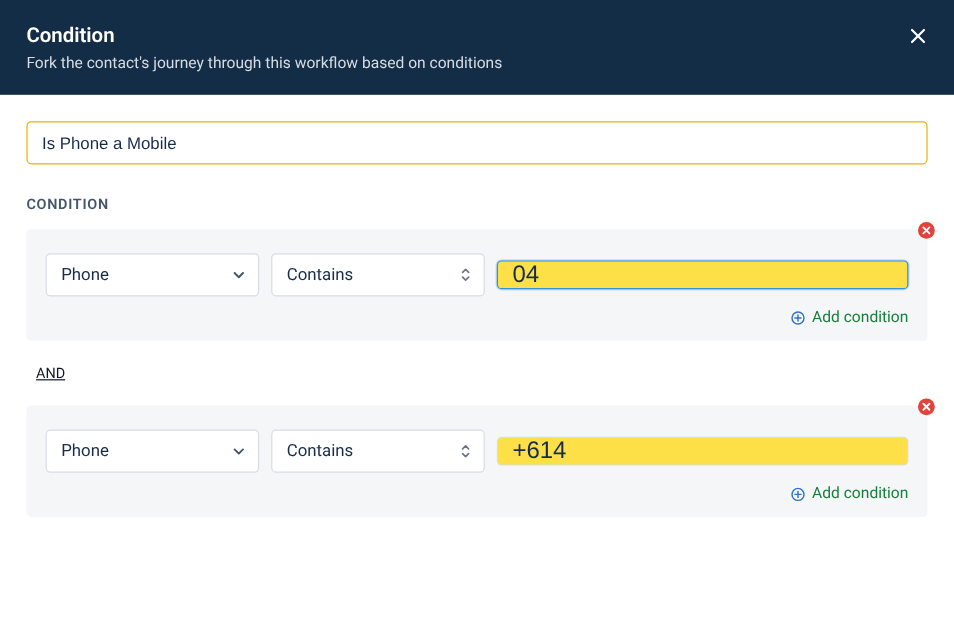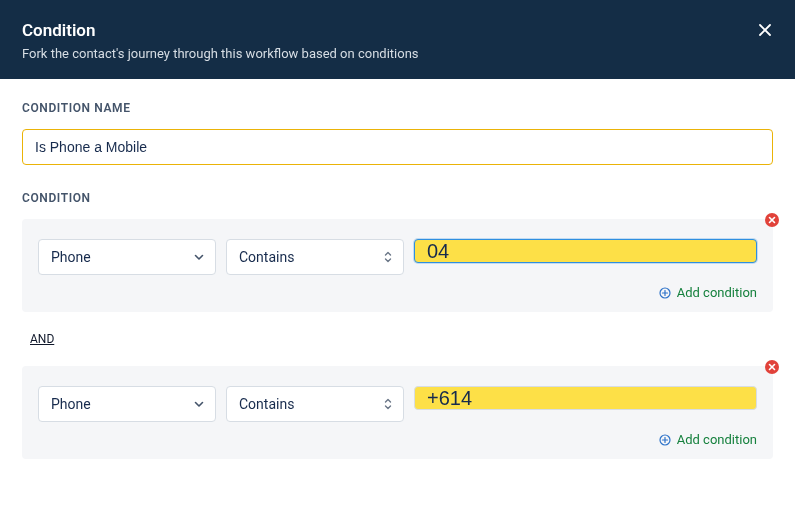--- a/index.html
+++ b/index.html
@@ -80,21 +80,21 @@
     display: flex;
     align-items: center;
     justify-content: center;
     cursor: pointer;
   }
   .remove-badge svg { stroke: #fff; }
 
   .row {
     display: flex;
     gap: 10px;
-    align-items: flex-start;
+    align-items: center;
   }
   .select-wrap {
     position: relative;
     width: 178px;
     height: 36px;
     background: #fff;
     border: 1px solid #d7dde4;
     border-radius: 4px;
     display: flex;
     align-items: center;
@@ -166,21 +166,20 @@
   <div class="close-btn">
     <svg width="16" height="16" viewBox="0 0 16 16" fill="none" stroke-width="1.8" stroke-linecap="round">
       <line x1="3" y1="3" x2="13" y2="13"></line>
       <line x1="13" y1="3" x2="3" y2="13"></line>
     </svg>
   </div>
 </div>
 
 <div class="content">
 
-  <div class="section-label">CONDITION NAME</div>
   <input class="name-input" type="text" value="Is Phone a Mobile" style="">
 
   <div class="spacer"></div>
 
   <div class="section-label">CONDITION</div>
 
   
   <div class="segment">
     <div class="remove-badge">
       <svg width="8" height="8" viewBox="0 0 8 8" fill="none" stroke-width="1.6" stroke-linecap="round">

